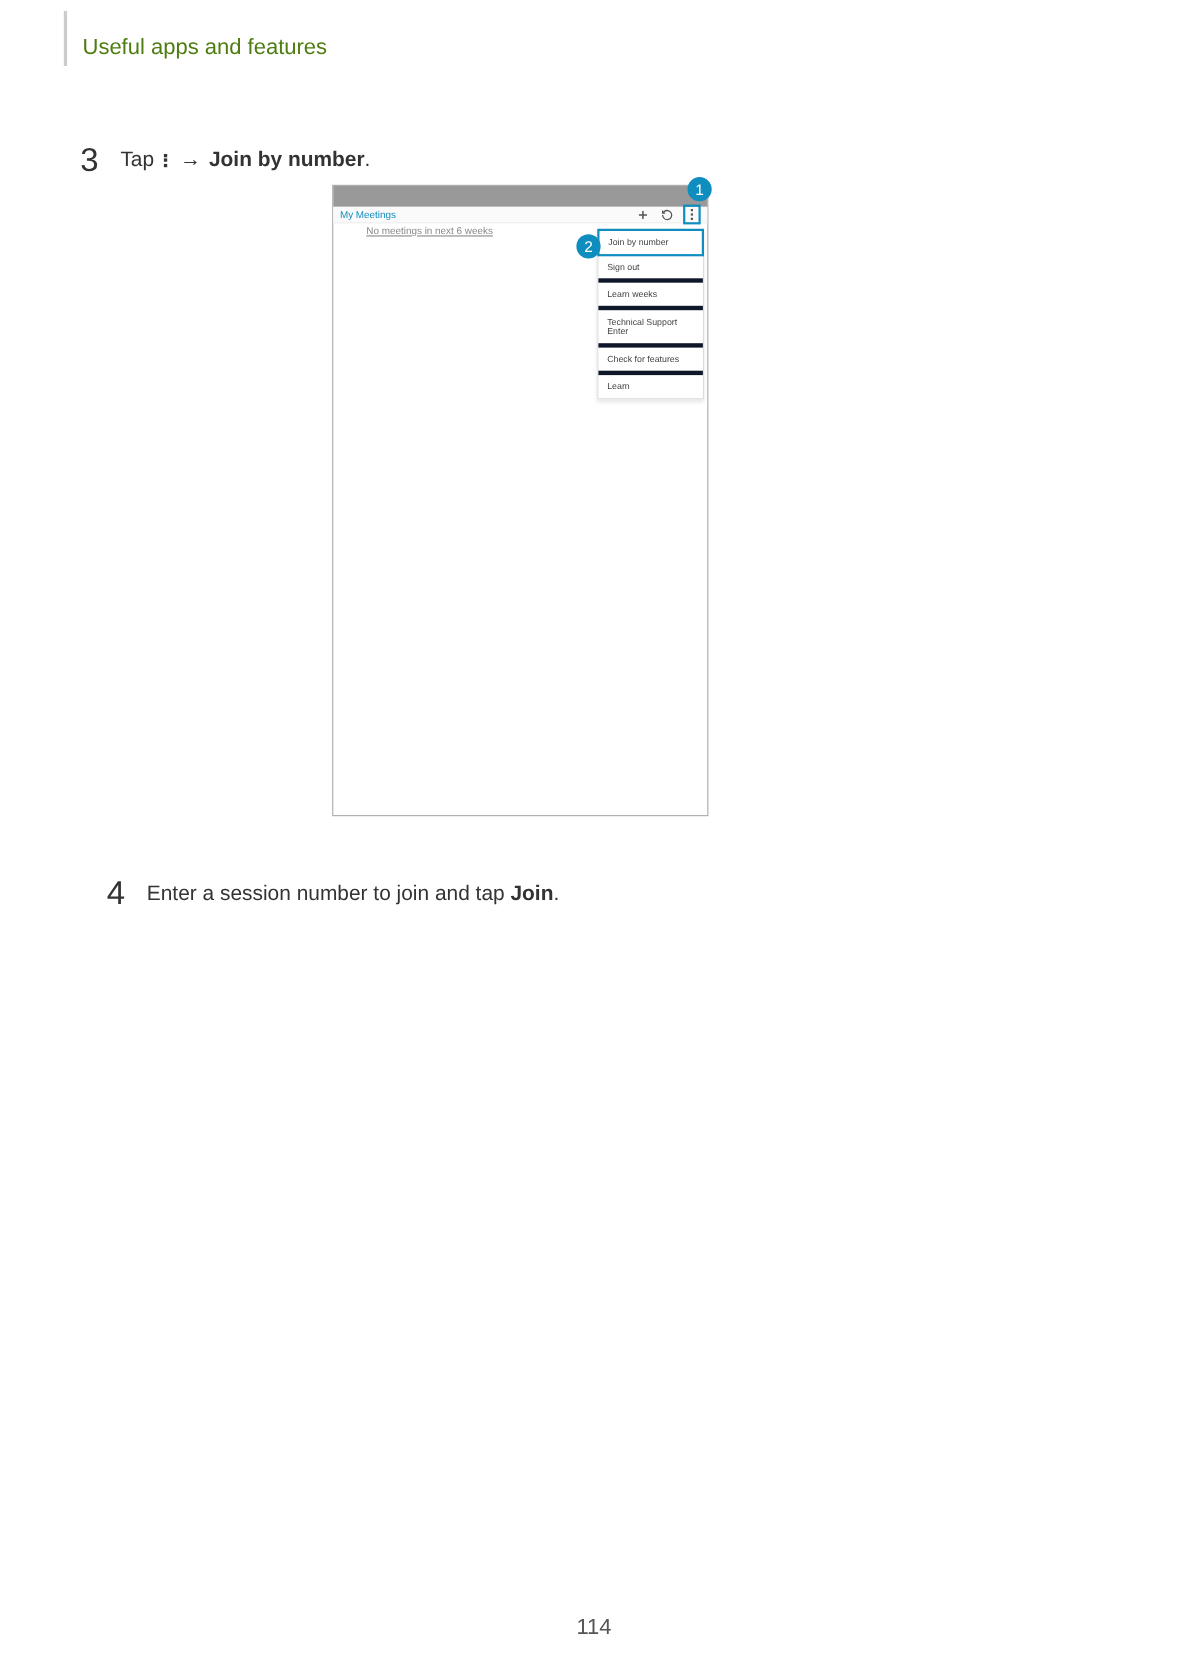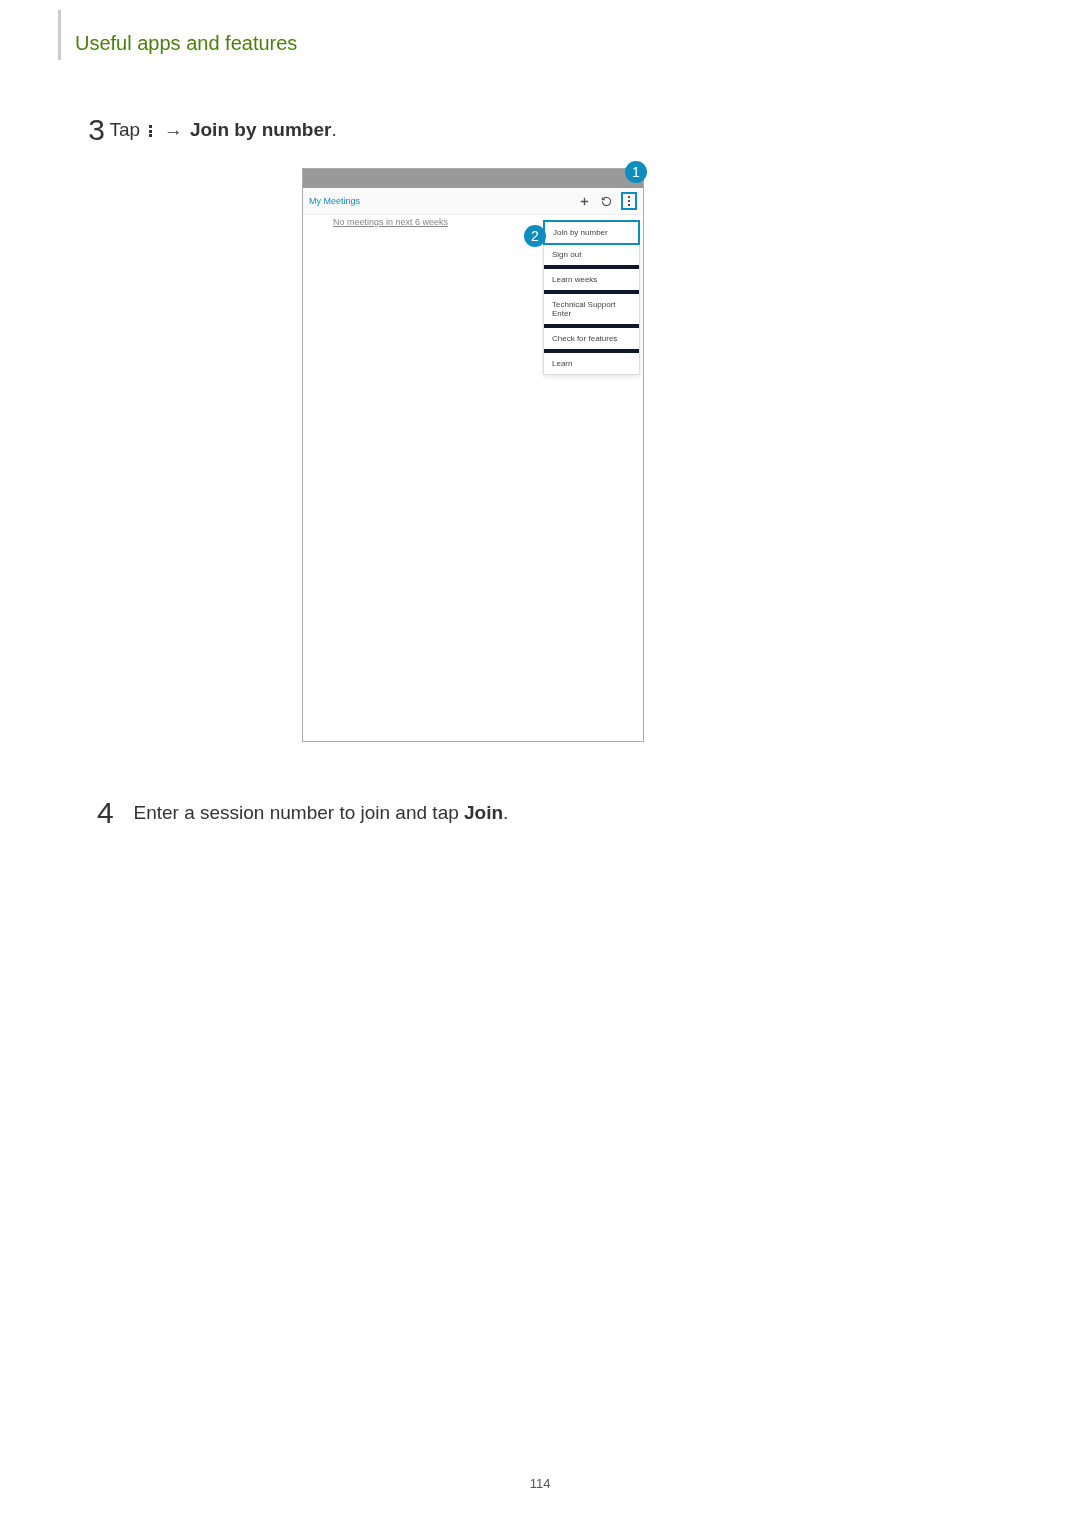--- a/index.html
+++ b/index.html
@@ -29,22 +29,21 @@
       left: 75px;
       font-size: 20px;
       color: #4d7c0f;
       font-weight: 400;
     }
     .step {
       position: absolute;
       left: 73px;
     }
     .step-3 {
-      top: 113px;
-      text-align: right;
+      top: 129px;
     }
     .step-4 {
       top: 796px;
       margin-left: 24px;
     }
     .step-number {
       display: inline-block;
       font-size: 30px;
       font-weight: 400;
       color: #333;
@@ -93,21 +92,21 @@
       height: 22px;
       background: #0f8dbf;
       border-radius: 50%;
       color: #fff;
       font-size: 14px;
       text-align: center;
       line-height: 22px;
       z-index: 20;
     }
     .device-toolbar {
-      height: 27px;
+      height: 15px;
       background: #fafafa;
       border-bottom: 1px solid #eee;
       position: relative;
       display: flex;
       align-items: center;
       justify-content: space-between;
       padding: 0 6px;
     }
     .toolbar-title {
       color: #0f8dbf;
@@ -198,21 +197,21 @@
       z-index: 5;
     }
     .dropdown-item:last-child {
       border-bottom: none;
     }
     .page-number {
       position: absolute;
       bottom: 36px;
       left: 50%;
       transform: translateX(-50%);
-      font-size: 13px;
+      font-size: 20px;
       color: #555;
     }
     
     .vdots-inline {
       display: inline-flex;
       flex-direction: column;
       gap: 1.5px;
       vertical-align: middle;
       padding: 0 1px;
     }

